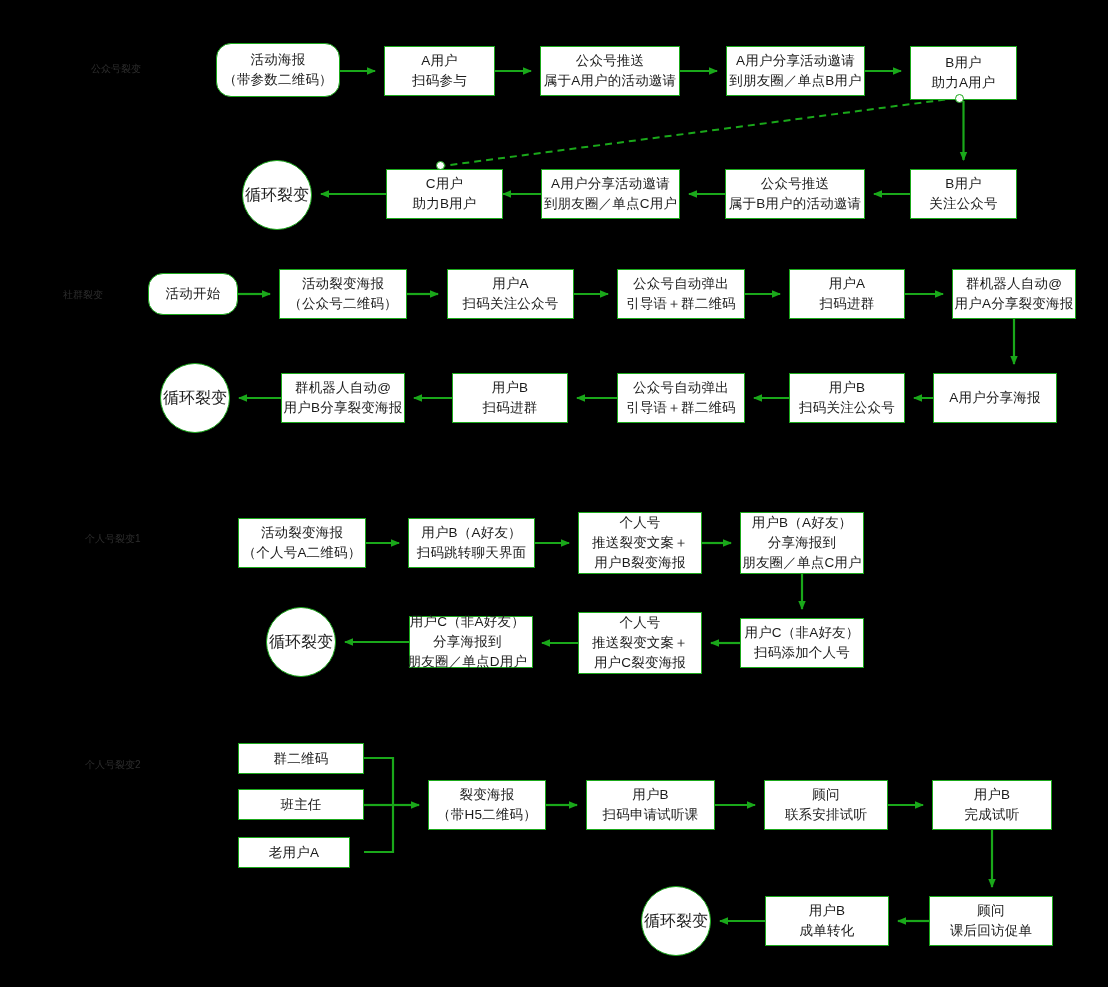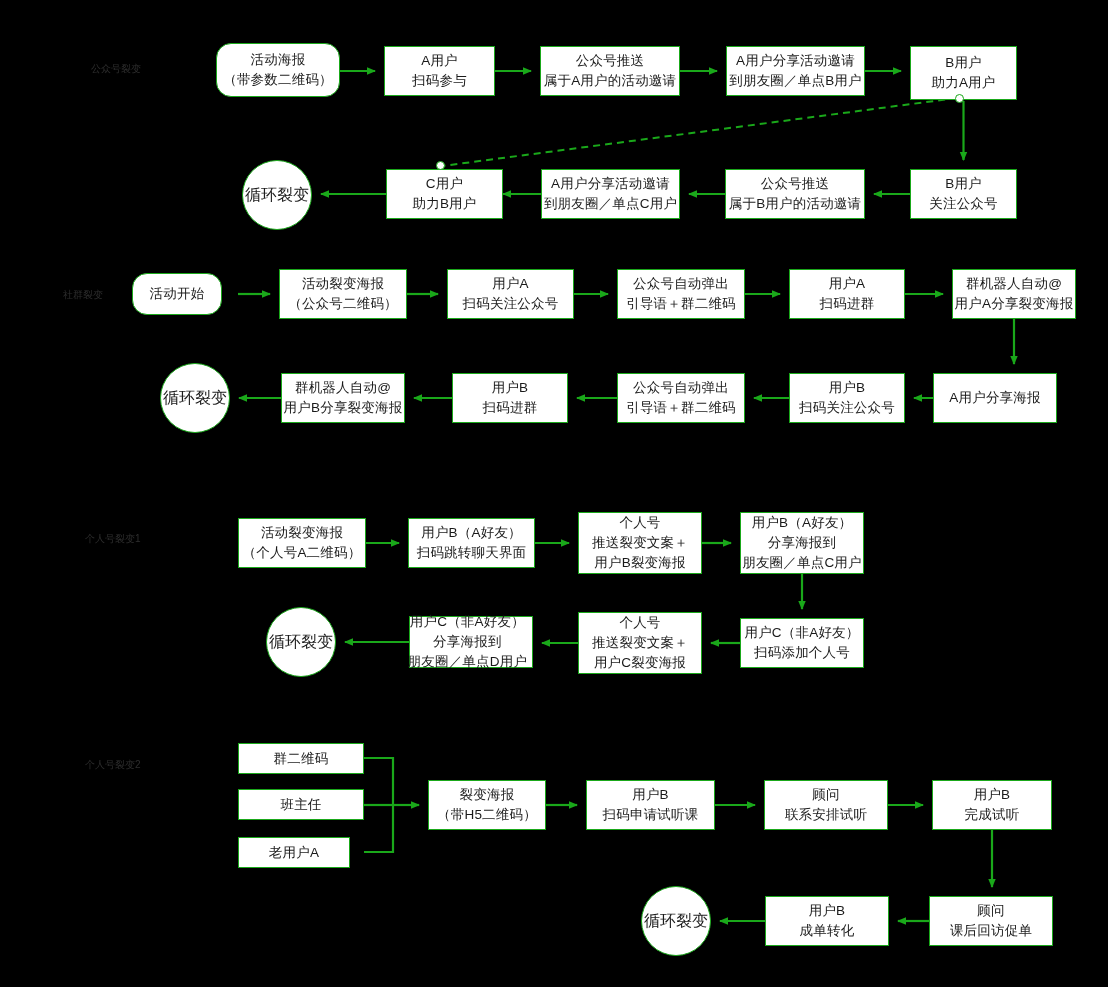--- a/index.html
+++ b/index.html
@@ -166,21 +166,21 @@
   <div class="node" style="left:910px; top:169px; width:107px; height:50px;">B用户
 关注公众号</div>
   <div class="node" style="left:725px; top:169px; width:140px; height:50px;">公众号推送
 属于B用户的活动邀请</div>
   <div class="node" style="left:541px; top:169px; width:139px; height:50px;">A用户分享活动邀请
 到朋友圈／单点C用户</div>
   <div class="node" style="left:386px; top:169px; width:117px; height:50px;">C用户
 助力B用户</div>
   <div class="circle" style="left:242px; top:160px; width:70px; height:70px;">循环裂变</div>
 
-  <div class="node rounded" style="left:132px; top:273px; width:90px; height:42px;">活动开始</div>
+  <div class="node rounded" style="left:148px; top:273px; width:90px; height:42px;">活动开始</div>
   <div class="node" style="left:279px; top:269px; width:128px; height:50px;">活动裂变海报
 （公众号二维码）</div>
   <div class="node" style="left:447px; top:269px; width:127px; height:50px;">用户A
 扫码关注公众号</div>
   <div class="node" style="left:617px; top:269px; width:128px; height:50px;">公众号自动弹出
 引导语＋群二维码</div>
   <div class="node" style="left:789px; top:269px; width:116px; height:50px;">用户A
 扫码进群</div>
   <div class="node" style="left:952px; top:269px; width:124px; height:50px;">群机器人自动@
 用户A分享裂变海报</div>

